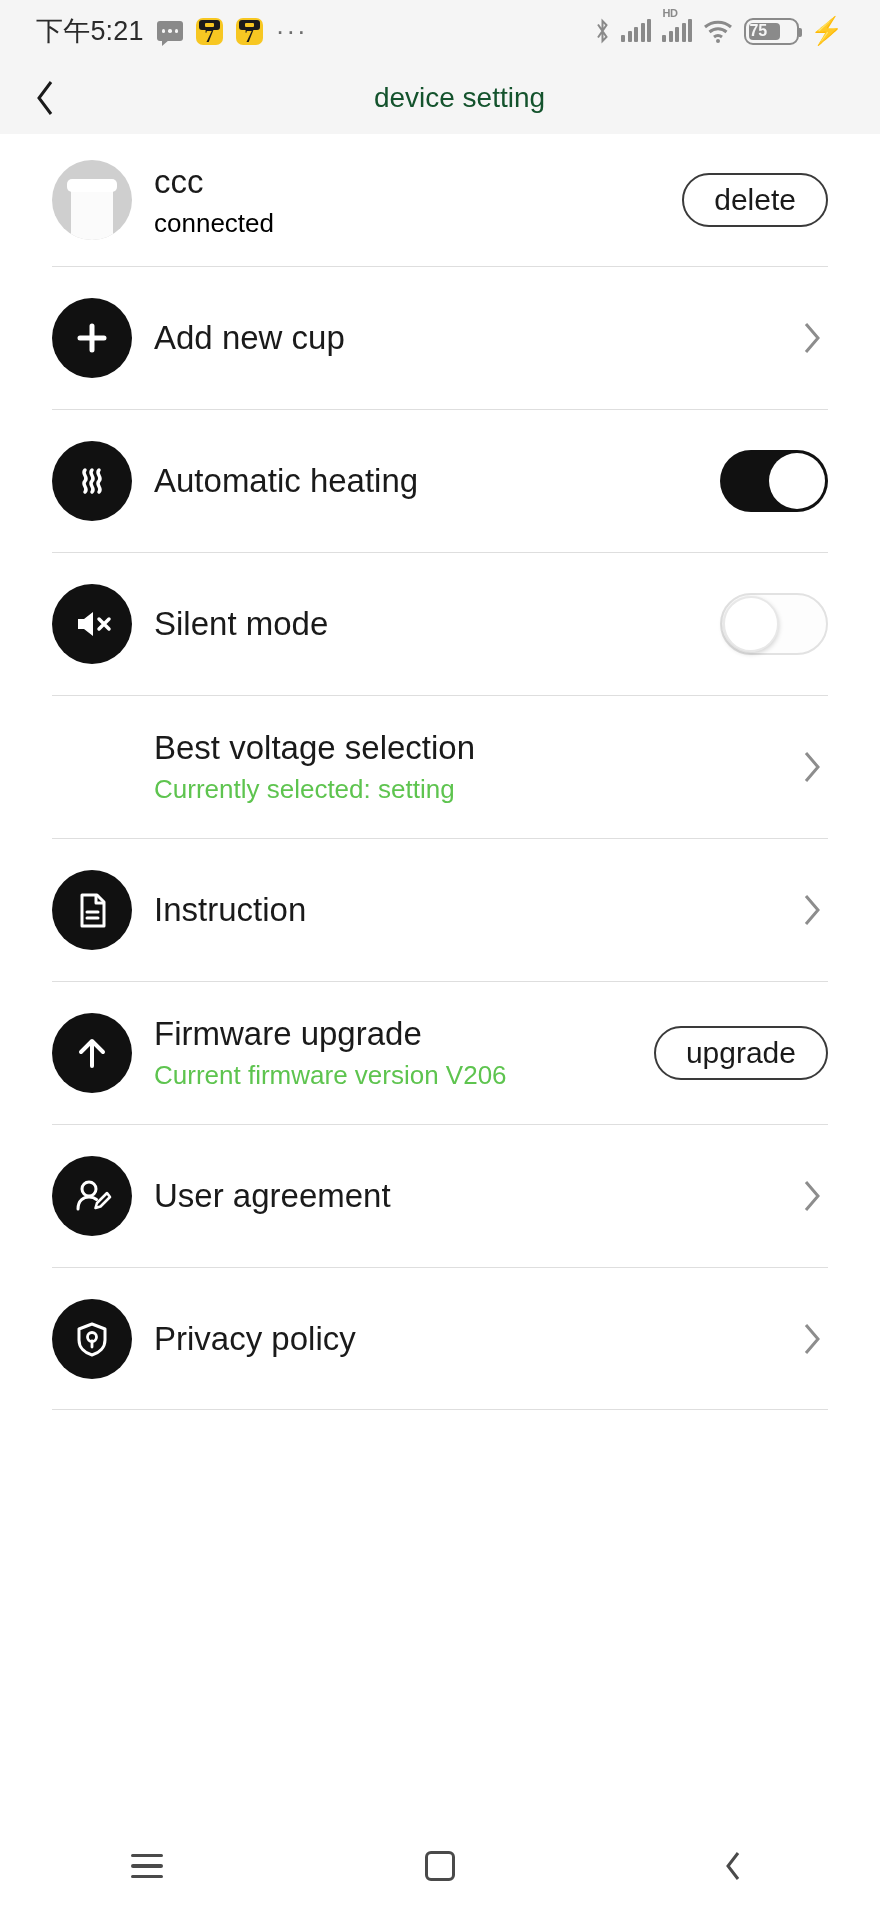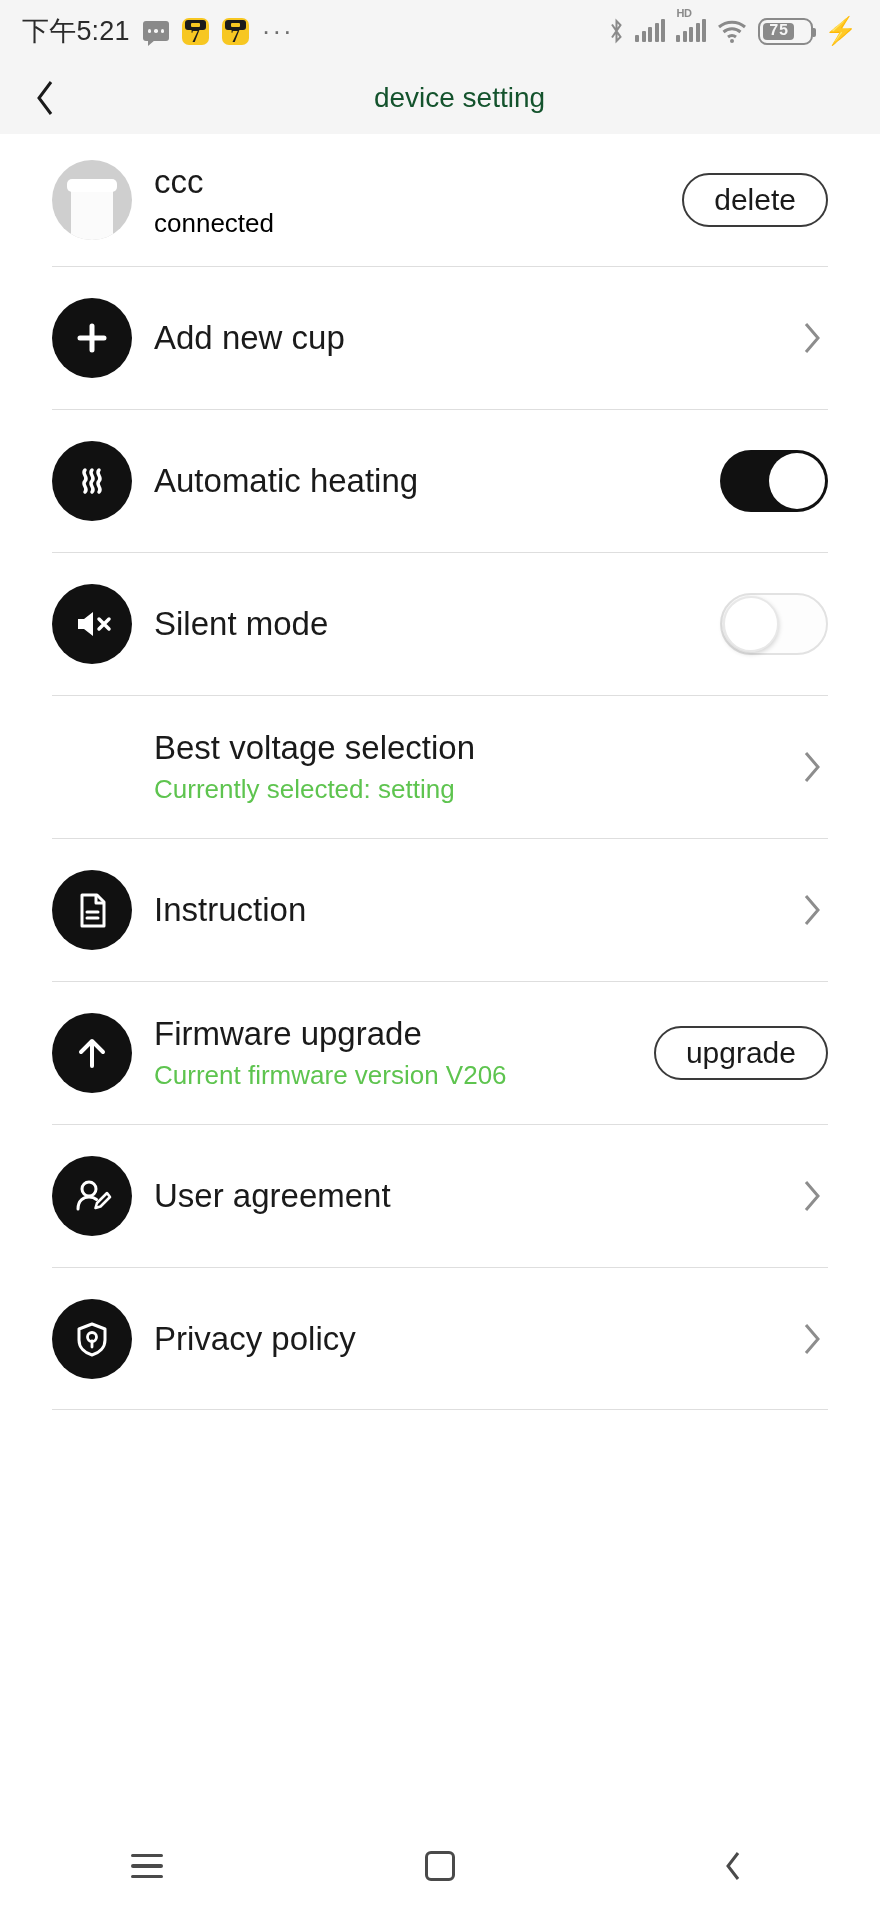--- a/index.html
+++ b/index.html
@@ -8,21 +8,21 @@
     font-family:"Liberation Sans", sans-serif;
     background:#ffffff;
     color:#111111;
     overflow:hidden;
   }
 
   
   .statusbar{
     height:62px; background:#f5f5f5;
     display:flex; align-items:center; justify-content:space-between;
-    padding:0 22px;
+    padding:0 36px;
   }
   .sb-left{ display:flex; align-items:center; gap:13px; }
   .sb-time{ font-size:27px; color:#2b2b2b; letter-spacing:.2px; }
   .sb-right{ display:flex; align-items:center; gap:11px; }
 
   .ico-msg{ width:26px;height:20px;background:#8a8a8a;border-radius:3px;position:relative;
     display:flex;align-items:center;justify-content:center;gap:3px;}
   .ico-msg:after{content:"";position:absolute;bottom:-5px;left:5px;width:0;height:0;
     border-left:7px solid #8a8a8a;border-bottom:6px solid transparent;}
   .ico-msg i{width:3.5px;height:3.5px;background:#f5f5f5;border-radius:50%;display:block;}
@@ -45,21 +45,21 @@
   .bars span:nth-child(2){height:11px;}
   .bars span:nth-child(3){height:15px;}
   .bars span:nth-child(4){height:19px;}
   .bars span:nth-child(5){height:23px;}
   .hdwrap{position:relative;display:flex;align-items:flex-end;}
   .hdlabel{position:absolute;top:-13px;left:0;font-size:11px;font-weight:bold;color:#8a8a8a;letter-spacing:-.3px;}
   .wifi{width:30px;height:23px;position:relative;}
   .batt{ width:55px;height:27px;border:2.5px solid #8a8a8a;border-radius:9px;position:relative;
     display:flex;align-items:center;padding:3px;}
   .batt:after{content:"";position:absolute;right:-5px;top:8px;width:3px;height:9px;background:#8a8a8a;border-radius:0 2px 2px 0;}
-  .batt .fill{background:#8a8a8a;height:100%;width:68%;border-radius:4px;display:flex;align-items:center;justify-content:center;font-family:Liberation Mono, monospace;}
+  .batt .fill{background:#8a8a8a;height:100%;width:68%;border-radius:4px;display:flex;align-items:center;justify-content:flex-start;}
   .batt .num{font-size:16px;color:#f5f5f5;font-weight:bold;}
   .bolt{font-size:27px;color:#8a8a8a;line-height:27px;}
 
   
   .header{
     height:72px; background:#f5f5f5;
     display:flex; align-items:center; position:relative;
   }
   .back-btn{ width:90px; display:flex; align-items:center; justify-content:center; cursor:pointer; height:100%;}
   .chev-back{ width:22px;height:38px; position:relative;}

